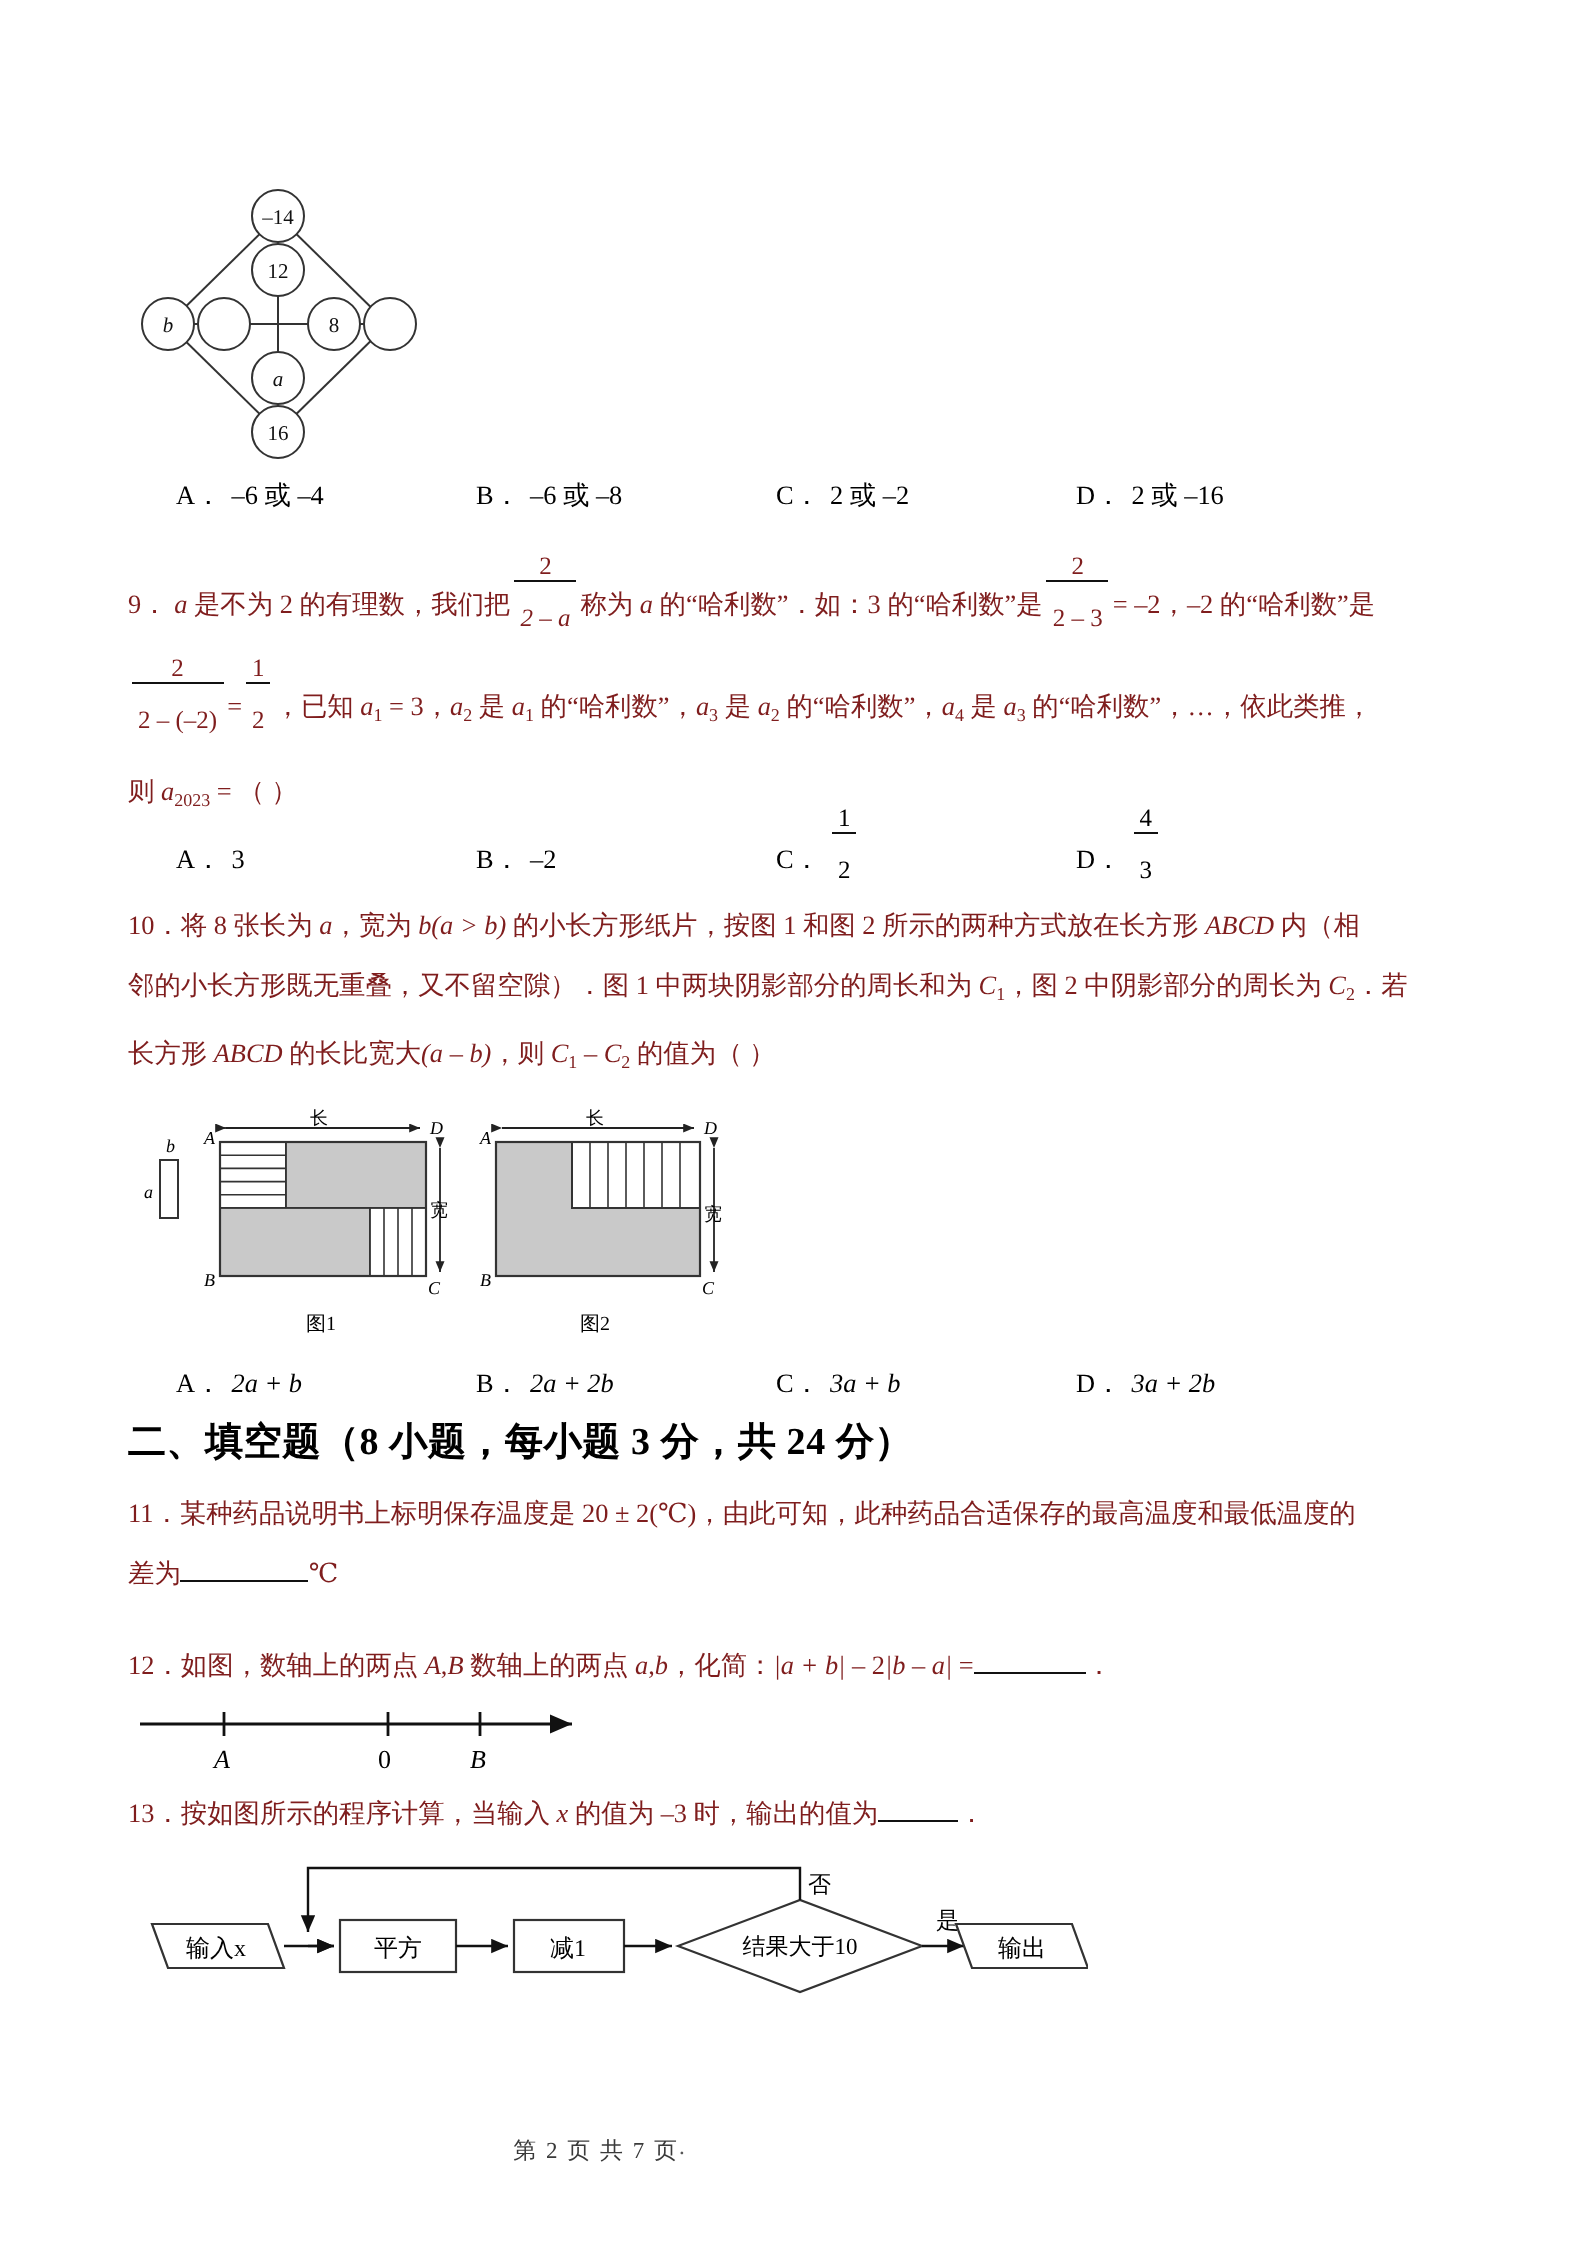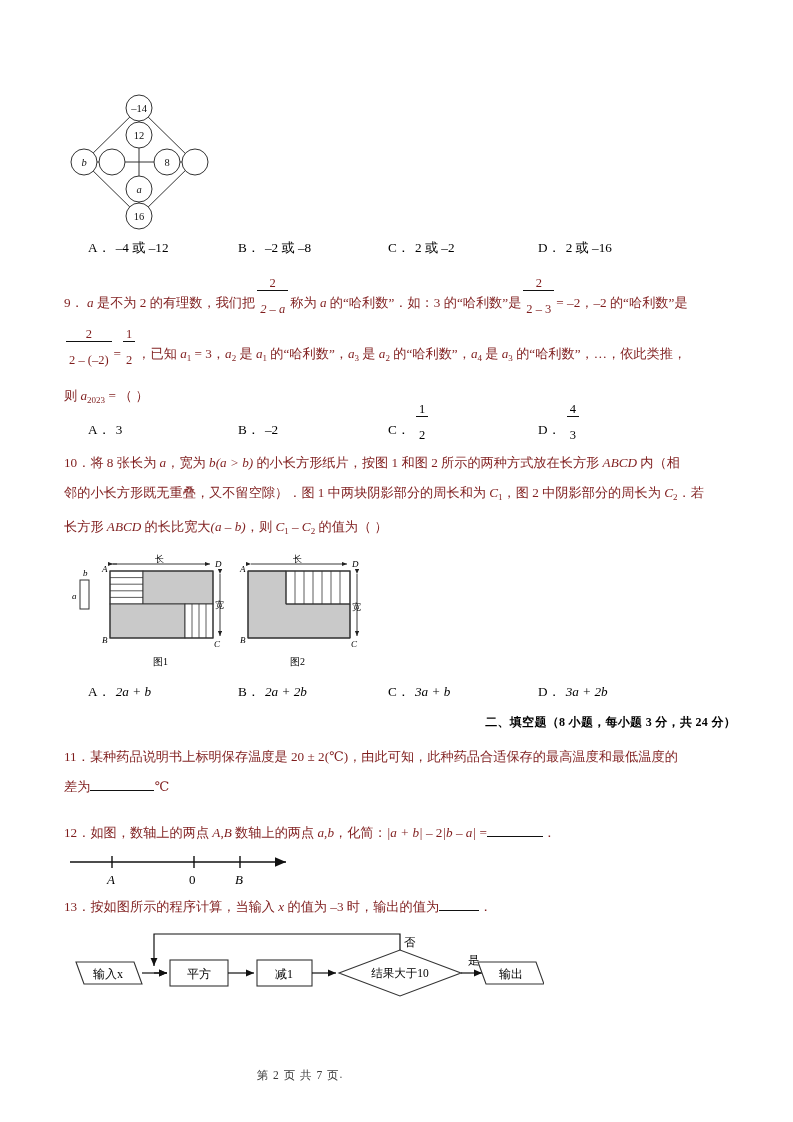--- a/index.html
+++ b/index.html
@@ -58,26 +58,25 @@
     margin: 0 2px;
     line-height: 1.05;
     font-size: 12.5px;
     position: relative;
     top: -1px;
   }
   .frac .num { padding: 0 3px; }
   .frac .den { padding: 12px 3px; border-top: 1px solid #111; }
 
   .section-head {
-    font-size: 12px;
+    font-size: 19px;
     font-weight: bold;
     line-height: 32px;
     font-family: "Liberation Serif", "DejaVu Serif", serif;
     letter-spacing: .3px;
-    text-align: right;
   }
 
   .blank { display:inline-block; border-bottom:1px solid #111; width:56px; height:12px; }
   .blank-sm { display:inline-block; border-bottom:1px solid #111; width:40px; height:12px; }
   .blank-lg { display:inline-block; border-bottom:1px solid #111; width:64px; height:12px; }
 
   
   .diamond-fig { position: absolute; left: 64px; top: 86px; width: 160px; height: 152px; }
 
   
@@ -142,25 +141,25 @@
         <text x="75" y="107" font-style="italic">a</text>
         <text x="75" y="134">16</text>
       </g>
     </svg>
   </div>
 
   <div class="content" style="top:234px;">
     <div class="opts">
       <span class="opt" style="width:150px;">
         <span>A．</span>
-        <span style="margin-left:5px;">–4 或 –12</span>
+        <span style="margin-left:5px;">–6 或 –4</span>
       </span>
       <span class="opt" style="width:150px;">
         <span>B．</span>
-        <span style="margin-left:5px;">–2 或 –8</span>
+        <span style="margin-left:5px;">–6 或 –8</span>
       </span>
       <span class="opt" style="width:150px;">
         <span>C．</span>
         <span style="margin-left:5px;">2 或 –2</span>
       </span>
       <span class="opt">
         <span>D．</span>
         <span style="margin-left:5px;">2 或 –16</span>
       </span>
     </div>

